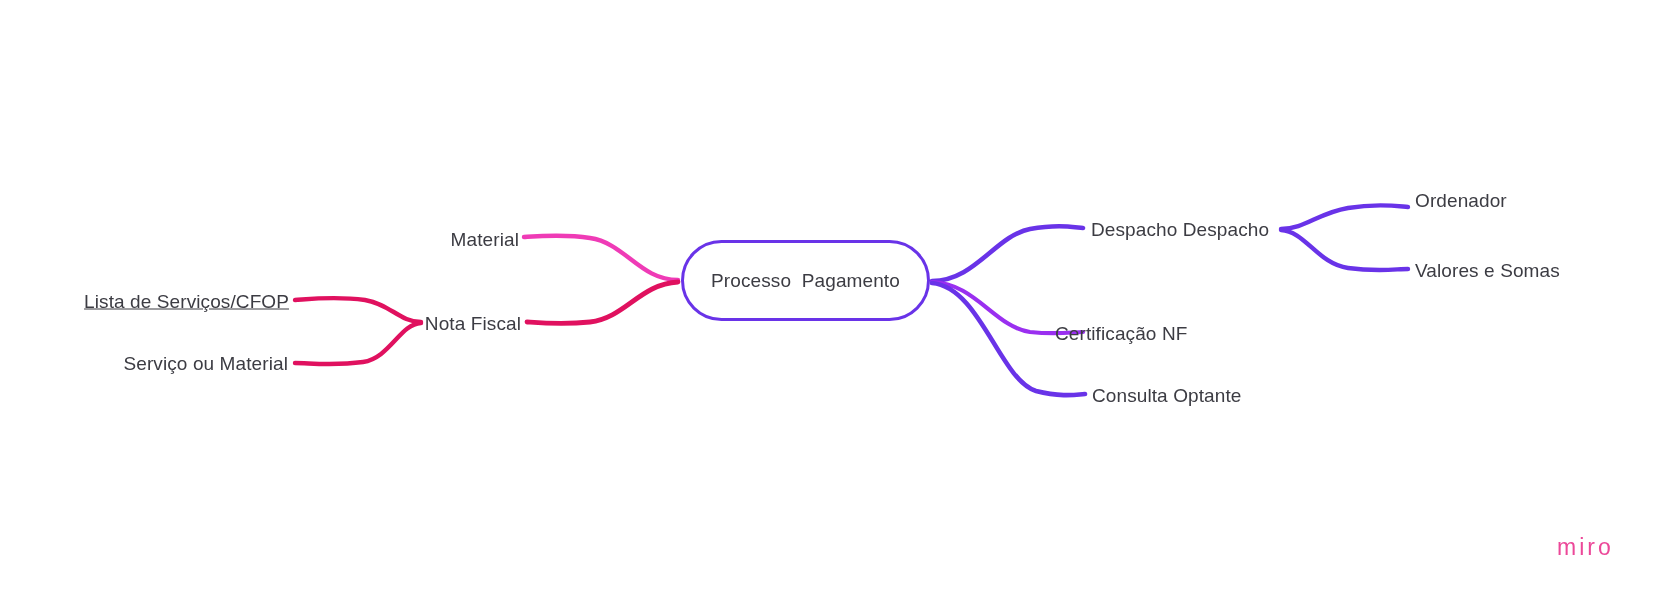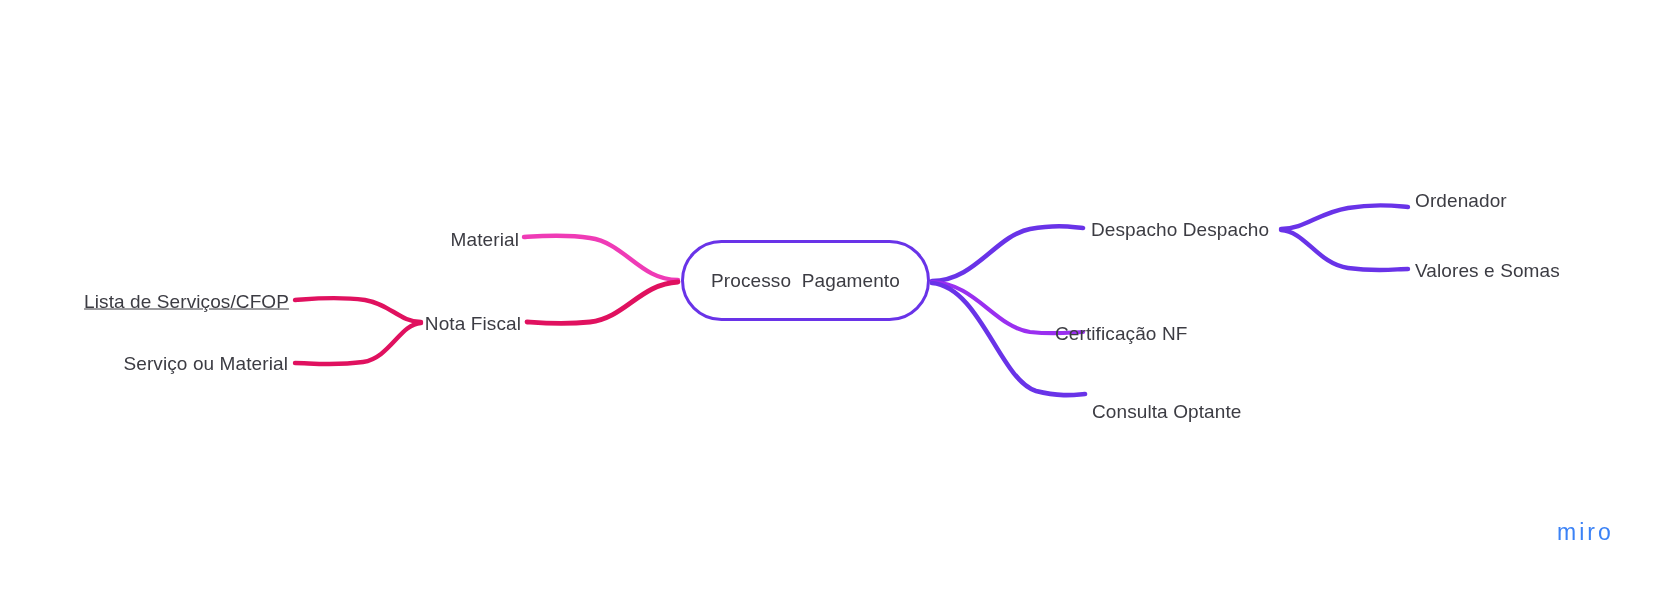--- a/index.html
+++ b/index.html
@@ -86,20 +86,20 @@
     <span class="root-label" style="color: rgb(60, 60, 67);">Processo  Pagamento</span>
   </div>
 
   <div id="labels">
       <div class="node-label left-anchored" style="left: 519px; top: 239px;">Material</div>
       <div class="node-label left-anchored" style="left: 521px; top: 323px; text-align: right;">Nota Fiscal</div>
       <div class="node-label left-anchored" style="left: 289px; top: 301px; text-decoration: underline;">Lista de Serviços/CFOP</div>
       <div class="node-label left-anchored" style="left: 288px; top: 363px; text-align: center;">Serviço ou Material</div>
       <div class="node-label right-anchored" style="left: 1091px; top: 229px;">Despacho Despacho</div>
       <div class="node-label right-anchored" style="left: 1043px; top: 333px; margin-left: 12px;">Certificação NF</div>
-      <div class="node-label right-anchored" style="left: 1092px; top: 395px; margin-top: 16px;">Consulta Optante</div>
+      <div class="node-label right-anchored" style="left: 1092px; top: 395px;">Consulta Optante</div>
       <div class="node-label right-anchored" style="left: 1415px; top: 200px; text-align: center;">Ordenador</div>
       <div class="node-label right-anchored" style="left: 1415px; top: 270px;">Valores e Somas</div>
     </div>
 
-  <div class="watermark" style="left: 1557px; top: 519px; color: #3b82f6; text-align: right;">miro</div>
+  <div class="watermark" style="left: 1557px; top: 534px; color: #ec4899; text-align: right;">miro</div>
 
 </div>
 
 </body></html>

